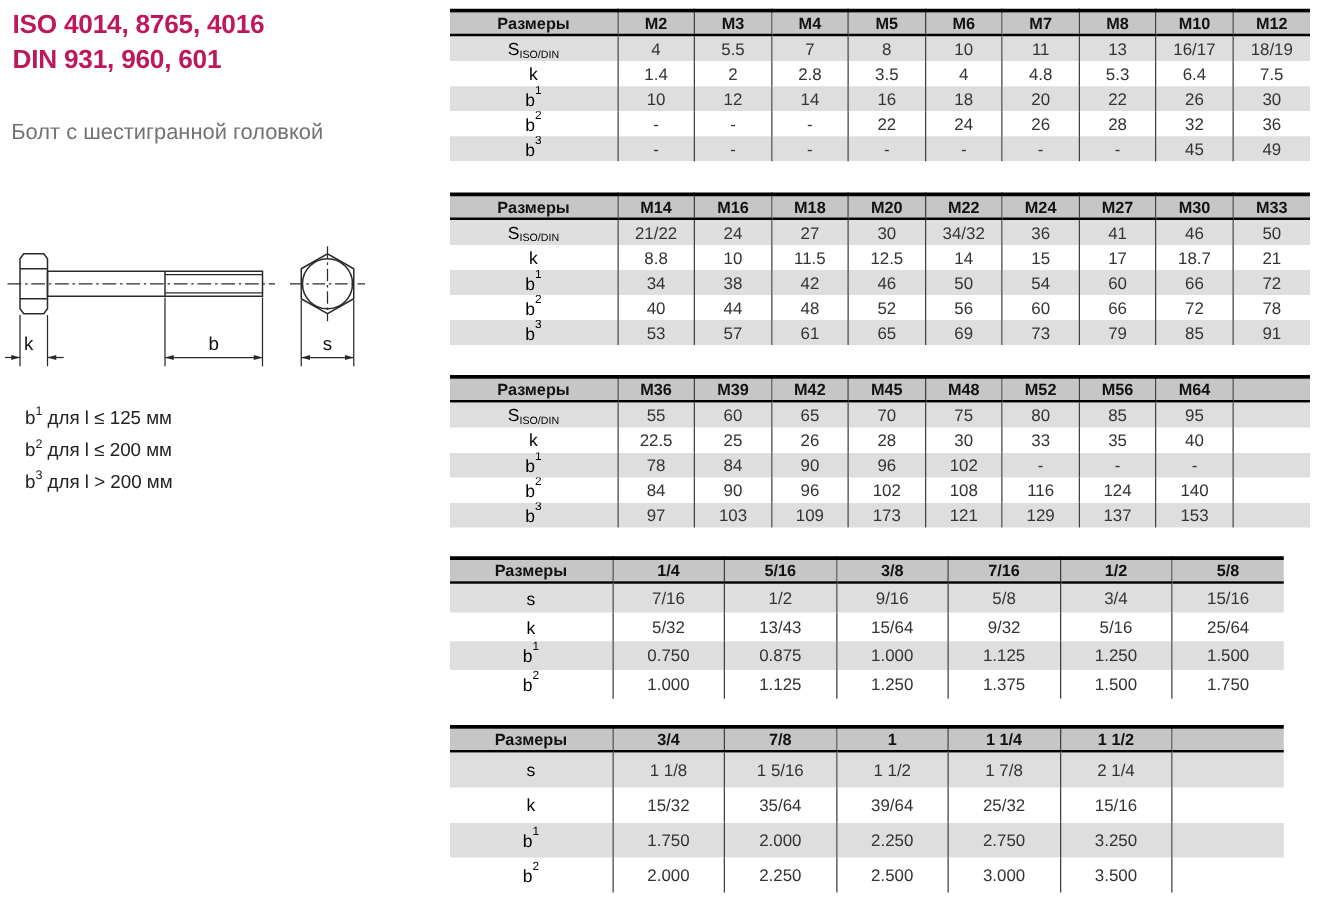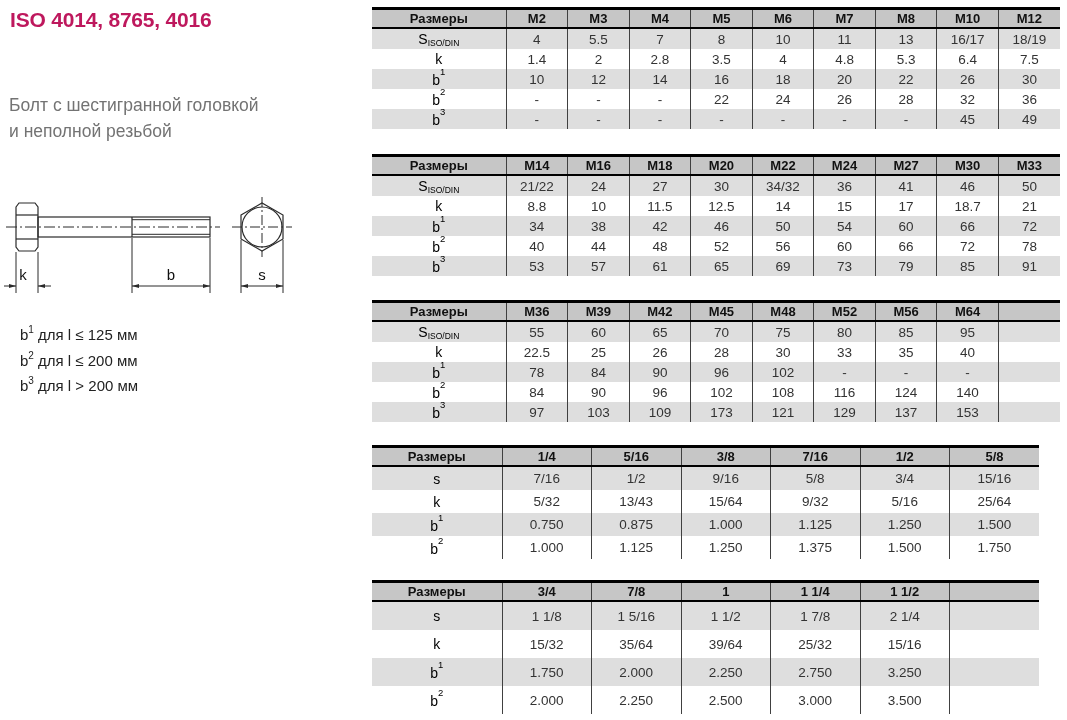--- a/index.html
+++ b/index.html
@@ -14,21 +14,21 @@
     width:1067px;height:720px;position:relative;overflow:hidden;
     font-family:"Liberation Sans", sans-serif;color:var(--ink);
   }
   
   .title{position:absolute;left:10px;top:6px;font-size:21px;font-weight:700;line-height:28px;letter-spacing:-0.2px;color:#be185d;}
   .subtitle{position:absolute;left:9px;top:92px;font-size:17.5px;line-height:26px;color:#737373;}
   .notes{position:absolute;left:20px;top:320px;font-size:15px;line-height:21.5px;color:#222;}
   .notes sup{font-size:10px;position:relative;top:-1px;}
   .drawing{position:absolute;left:4px;top:190px;}
   
-  #tables-host{position:absolute;left:372px;top:0;width:695px;height:680px;}
+  #tables-host{position:absolute;left:360px;top:0;width:695px;height:680px;}
   table.spec{
     position:absolute;left:0;border-collapse:collapse;table-layout:fixed;
     border-top:3px solid var(--border);
     font-size:13.5px;color:var(--val);
   }
   table.spec.metric{width:688px;}
   table.spec.inch{width:667px;}
   table.spec th{
     background:var(--header-bg);height:17px;line-height:17px;
     font-size:13px;font-weight:700;color:#111;
@@ -53,25 +53,25 @@
   .drawing .thin{stroke-width:1;}
   .drawing .dim{stroke-width:1;}
   .drawing polygon.arrow{fill:#2a2a2a;stroke:none;}
   .drawing text{fill:#111;font-family:"Liberation Sans",sans-serif;font-size:15px;}
 </style>
 </head>
 <body>
 
 <div class="title">
   <div>ISO 4014, 8765, 4016</div>
+  <div>DIN 931, 960, 601</div>
 </div>
 
 <div class="subtitle">
   <div>Болт с шестигранной головкой</div>
-  <div>и неполной резьбой</div>
 </div>
 
 <svg class="drawing" width="345" height="118" viewBox="0 0 345 118">
 
   <g>
     <polygon class="outline" points="12,17 15,13 31,13 34,17 34,57 31,61 15,61 12,57"></polygon>
     <line x1="12" y1="25" x2="34" y2="25"></line>
     <line x1="12" y1="49" x2="34" y2="49"></line>
     <rect x="34" y="27" width="172" height="20"></rect>
     <line x1="128" y1="27" x2="128" y2="47"></line>

